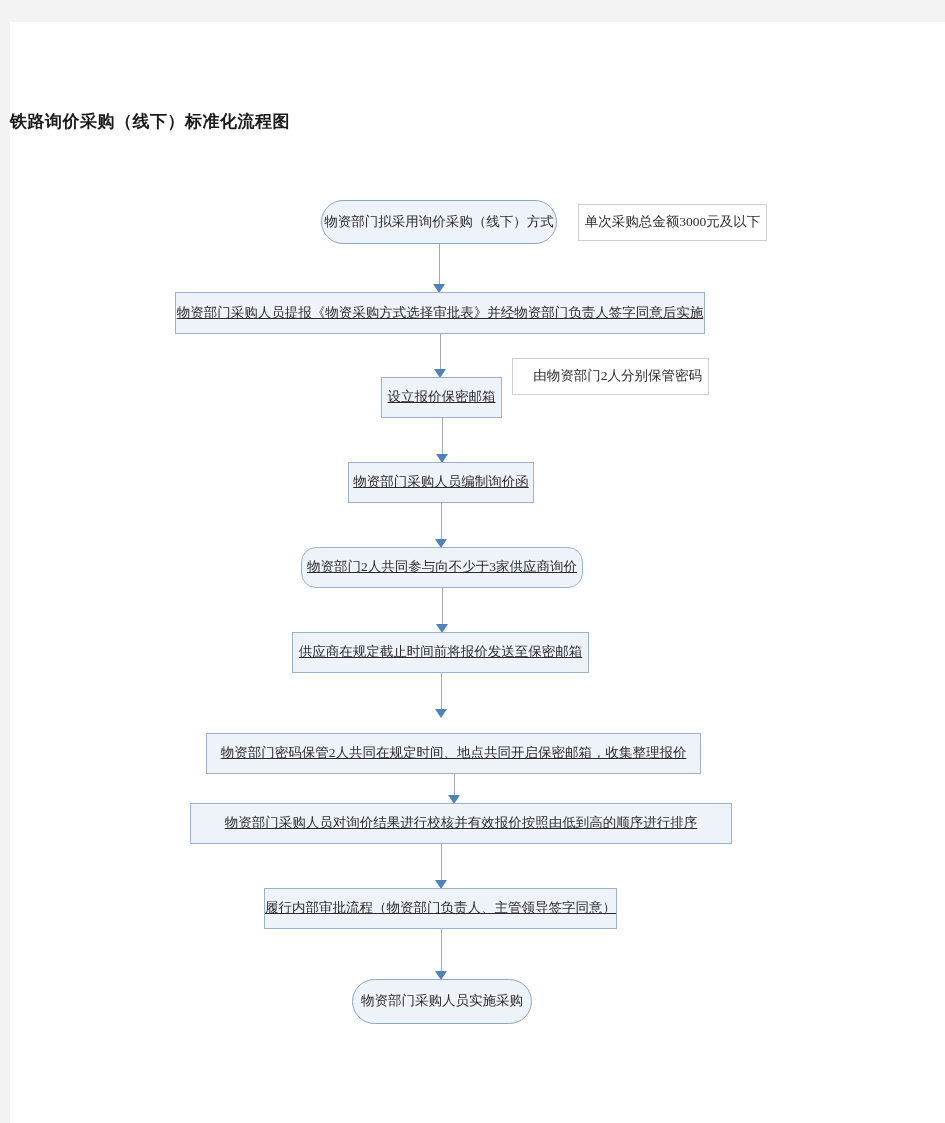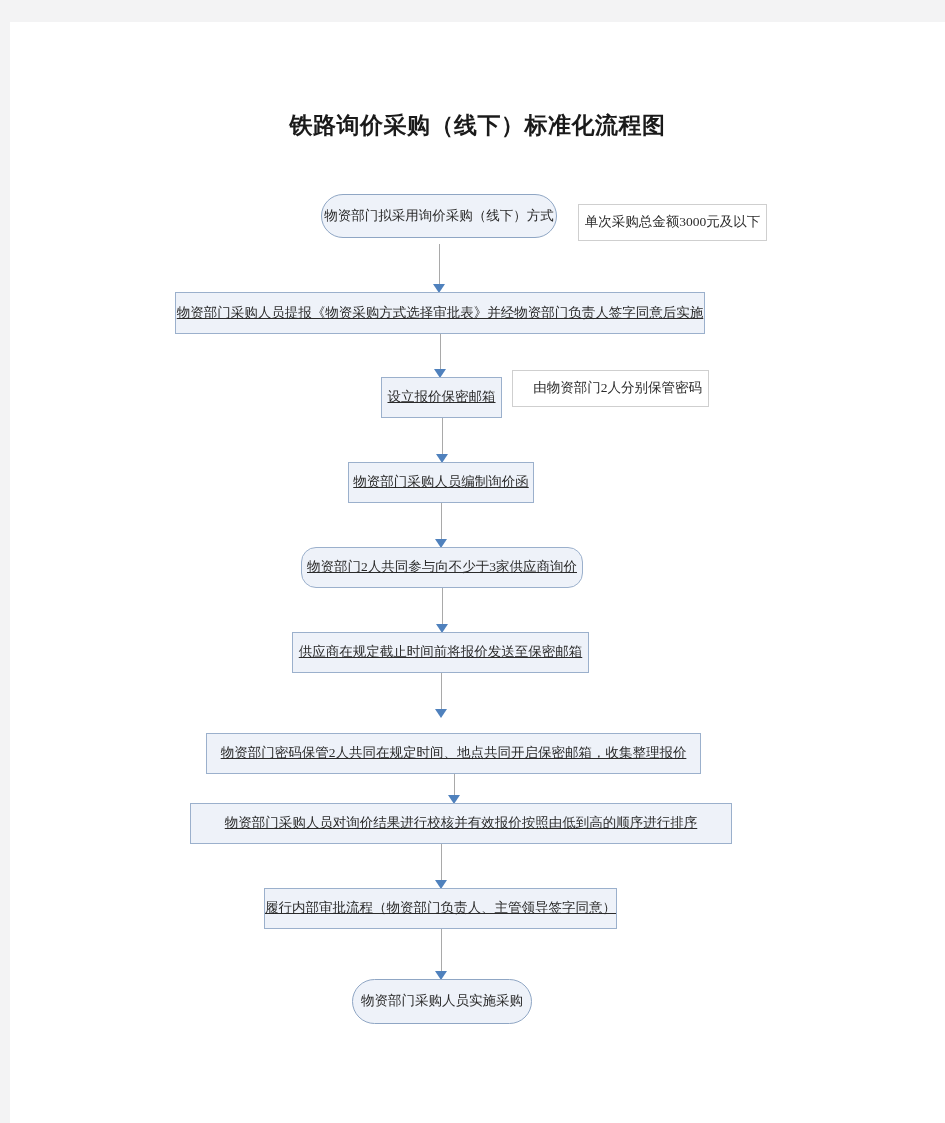--- a/index.html
+++ b/index.html
@@ -29,23 +29,22 @@
     width: 935px;
     height: 1101px;
   }
 
   
   #chart-title {
     position: absolute;
     left: 0;
     top: 88px;
     width: 935px;
-    text-align: center;
     font-family: "DejaVu Sans", "Liberation Sans", sans-serif;
-    font-size: 23px;
+    font-size: 17px;
     font-weight: bold;
     color: #1a1a1a;
     letter-spacing: 0.5px;
     white-space: nowrap;
   }
 
   
   .connector {
     position: absolute;
     width: 1px;
@@ -123,30 +122,30 @@
         <div class="connector" style="left: 431px; top: 651px; height: 37px;"></div>
         <div class="arrowhead" style="left: 425px; top: 687px;"></div>
         <div class="connector" style="left: 444px; top: 736px; height: 38px;"></div>
         <div class="arrowhead" style="left: 438px; top: 773px;"></div>
         <div class="connector" style="left: 431px; top: 822px; height: 37px;"></div>
         <div class="arrowhead" style="left: 425px; top: 858px;"></div>
         <div class="connector" style="left: 431px; top: 907px; height: 43px;"></div>
         <div class="arrowhead" style="left: 425px; top: 949px;"></div>
       </div>
     <div id="nodes-layer">
-        <div class="node pill" style="left: 311px; top: 172px; width: 236px; height: 44px;">物资部门拟采用询价采购（线下）方式</div>
+        <div class="node pill" style="left: 311px; top: 178px; width: 236px; height: 44px;">物资部门拟采用询价采购（线下）方式</div>
         <div class="node rect" style="left: 165px; top: 270px; width: 530px; height: 42px;">物资部门采购人员提报《物资采购方式选择审批表》并经物资部门负责人签字同意后实施</div>
         <div class="node rect" style="left: 371px; top: 355px; width: 121px; height: 41px;">设立报价保密邮箱</div>
         <div class="node rect" style="left: 338px; top: 440px; width: 186px; height: 41px;">物资部门采购人员编制询价函</div>
         <div class="node rect" style="left: 291px; top: 525px; width: 282px; height: 41px; border-radius: 15px;">物资部门2人共同参与向不少于3家供应商询价</div>
         <div class="node rect" style="left: 282px; top: 610px; width: 297px; height: 41px;">供应商在规定截止时间前将报价发送至保密邮箱</div>
         <div class="node rect" style="left: 196px; top: 711px; width: 495px; height: 41px;">物资部门密码保管2人共同在规定时间、地点共同开启保密邮箱，收集整理报价</div>
         <div class="node rect" style="left: 180px; top: 781px; width: 542px; height: 41px;">物资部门采购人员对询价结果进行校核并有效报价按照由低到高的顺序进行排序</div>
         <div class="node rect" style="left: 254px; top: 866px; width: 353px; height: 41px;">履行内部审批流程（物资部门负责人、主管领导签字同意）</div>
         <div class="node pill" style="left: 342px; top: 957px; width: 180px; height: 45px;">物资部门采购人员实施采购</div>
       </div>
     <div id="notes-layer">
         <div class="note" style="left: 568px; top: 182px; width: 189px; height: 37px;">单次采购总金额3000元及以下</div>
-        <div class="note" style="left: 502px; top: 348px; width: 197px; height: 37px; padding-left: 14px;">由物资部门2人分别保管密码</div>
+        <div class="note" style="left: 502px; top: 336px; width: 197px; height: 37px; padding-left: 14px;">由物资部门2人分别保管密码</div>
       </div>
 
   </div>
 </div>
 
 </body></html>

